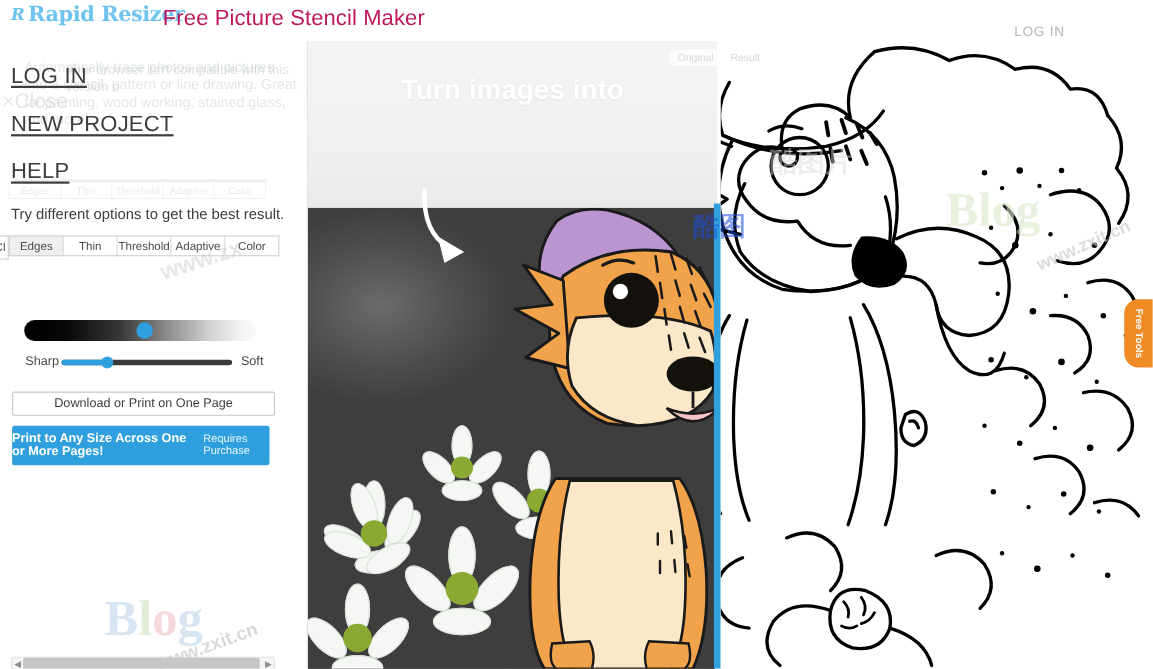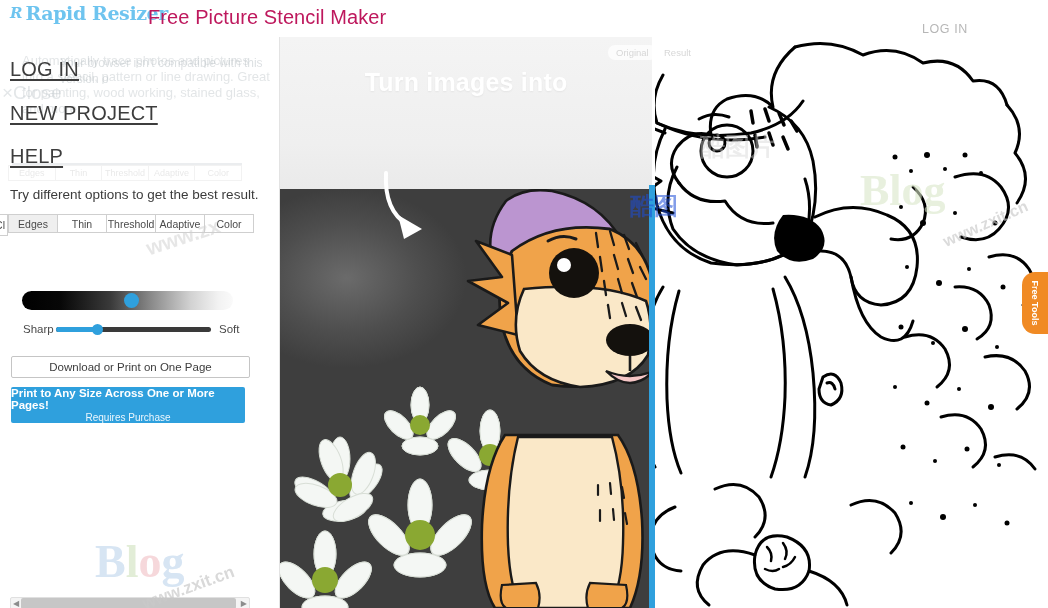--- a/index.html
+++ b/index.html
@@ -154,21 +154,21 @@
   
   #btn-download {
     position: absolute; left: 11px; top: 319px; width: 239px; height: 22px;
     border: 1px solid #c5c5c5; background: #fff; border-radius: 2px;
     font-size: 11.5px; color: #3d3d3d; cursor: pointer;
     display: flex; align-items: center; justify-content: center;
   }
   #btn-print {
     position: absolute; left: 11px; top: 350px; width: 234px; height: 36px;
     background: #2fa0dd; border-radius: 2px; cursor: pointer;
-    display: flex; flex-direction: column; align-items: center; justify-content: center;
+    display: flex; flex-direction: row; align-items: center; justify-content: center;
     gap: 1px;
   }
   #btn-print-main { font-size: 11.5px; color: #fff; font-weight: 700; }
   #btn-print-sub  { font-size: 10px;  color: #eaf6fd; }
 
   
   #sb-scroll {
     position: absolute; left: 10px; top: 560px; width: 240px; height: 13px;
     background: #f4f4f4; border: 1px solid #e0e0e0; border-radius: 2px;
     display: flex; align-items: center;

